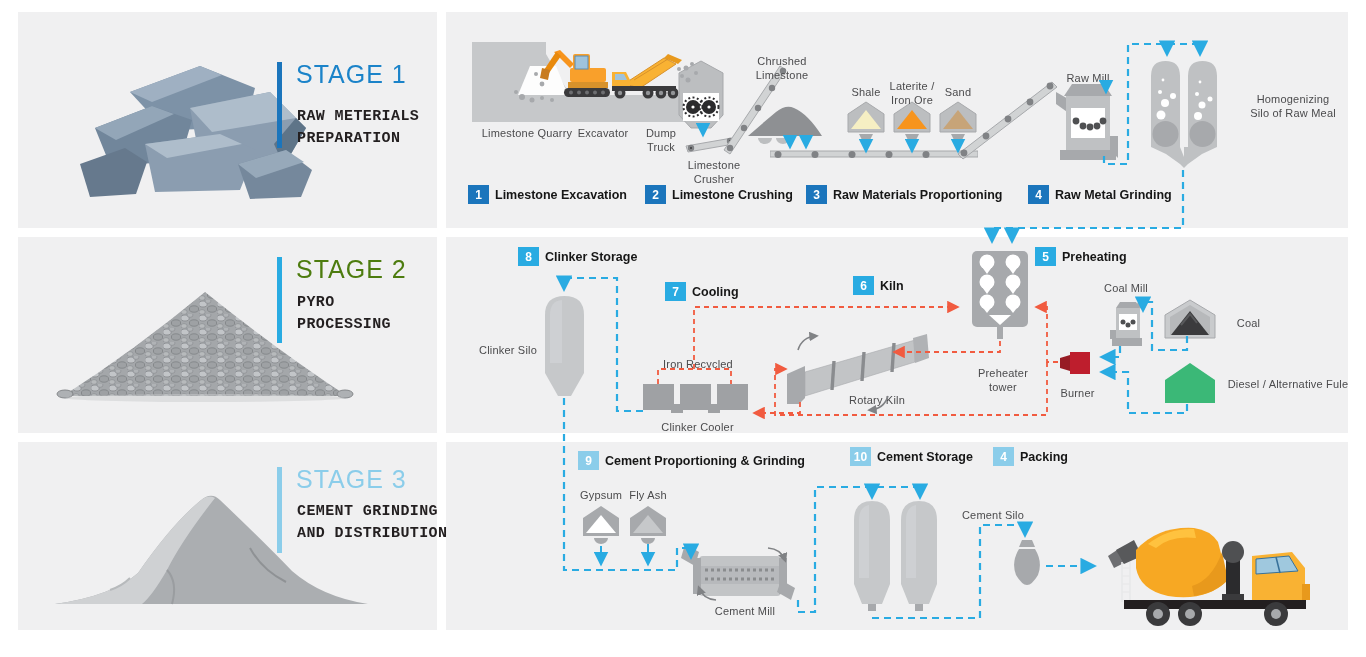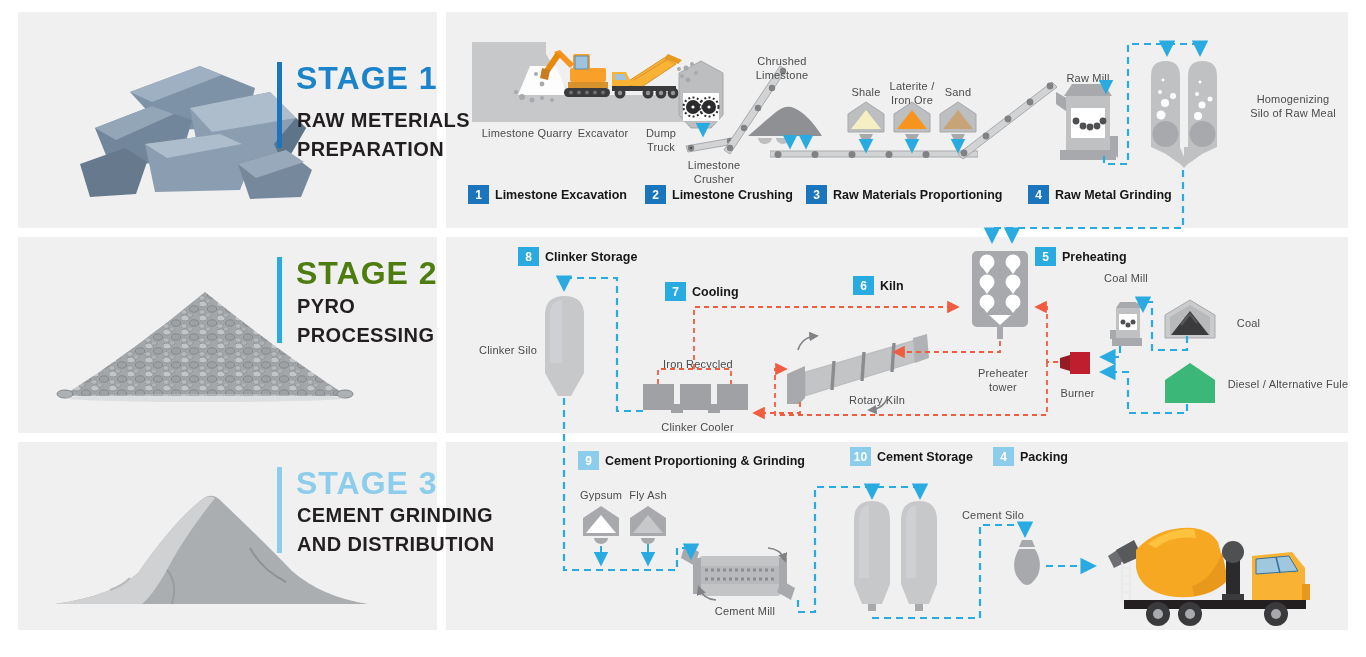--- a/index.html
+++ b/index.html
@@ -9,23 +9,23 @@
   .abs{position:absolute;}
   .eq{position:absolute;font-weight:normal;font-size:11px;color:#4B4B4D;text-align:center;
       white-space:pre-line;line-height:1.3;letter-spacing:.2px;}
   .eq.left{text-align:center;}
   .step{position:absolute;display:flex;align-items:center;gap:6px;font-weight:bold;
         font-size:12.5px;color:#161616;white-space:nowrap;}
   .stepnum{min-width:19px;height:19px;display:flex;align-items:center;justify-content:center;
            color:#fff;font-size:12px;font-weight:bold;padding:0 1px;}
   .st1{background:#1B75BC}.st2{background:#29ABE2}.st3{background:#8BCDEA}
   .stage-bar{position:absolute;width:5px;}
-  .stage-title{position:absolute;font-size:32px;font-weight:bold;letter-spacing:1px;line-height:1;}
-  .stage-sub{position:absolute;font-size:20px;font-weight:bold;color:#231F20;line-height:1.45;
-             white-space:pre-line;letter-spacing:.4px;}
+  .stage-title{position:absolute;font-size:25px;font-weight:normal;letter-spacing:1px;line-height:1;}
+  .stage-sub{position:absolute;font-size:15px;font-weight:bold;color:#231F20;line-height:1.45;
+             white-space:pre-line;letter-spacing:.4px;font-family:Liberation Mono, monospace;}
   svg{display:block;}
   .overlay{position:absolute;left:0;top:0;pointer-events:none;}
 </style>
 </head>
 <body>
 
 <div id="canvas">
 
   <div class="band" style="left:18px;top:12px;width:419px;height:216px"></div>
   <div class="band" style="left:18px;top:237px;width:419px;height:196px"></div>
@@ -322,21 +322,21 @@
     <polygon points="2,20 27,3 52,20 52,43 2,43" fill="#3BB877"></polygon>
   </svg>
 
   <div class="eq" style="left:473px;top:343px;width:70px">Clinker Silo</div>
   <div class="eq" style="left:656px;top:357px;width:84px">Iron Recycled</div>
   <div class="eq" style="left:650px;top:420px;width:95px">Clinker Cooler</div>
   <div class="eq" style="left:838px;top:393px;width:78px">Rotary Kiln</div>
   <div class="eq" style="left:968px;top:366px;width:70px">Preheater
 tower</div>
   <div class="eq" style="left:1050px;top:386px;width:55px">Burner</div>
-  <div class="eq" style="left:1096px;top:271px;width:60px">Coal Mill</div>
+  <div class="eq" style="left:1096px;top:281px;width:60px">Coal Mill</div>
   <div class="eq left" style="left:1226px;top:316px;width:45px">Coal</div>
   <div class="eq left" style="left:1223px;top:377px;width:130px">Diesel / Alternative Fule</div>
 
   <div class="step" style="left:1035px;top:247px">
     <span class="stepnum st2">5</span>
     <span>Preheating</span>
   </div>
   <div class="step" style="left:853px;top:276px">
     <span class="stepnum st2">6</span>
     <span>Kiln</span>

